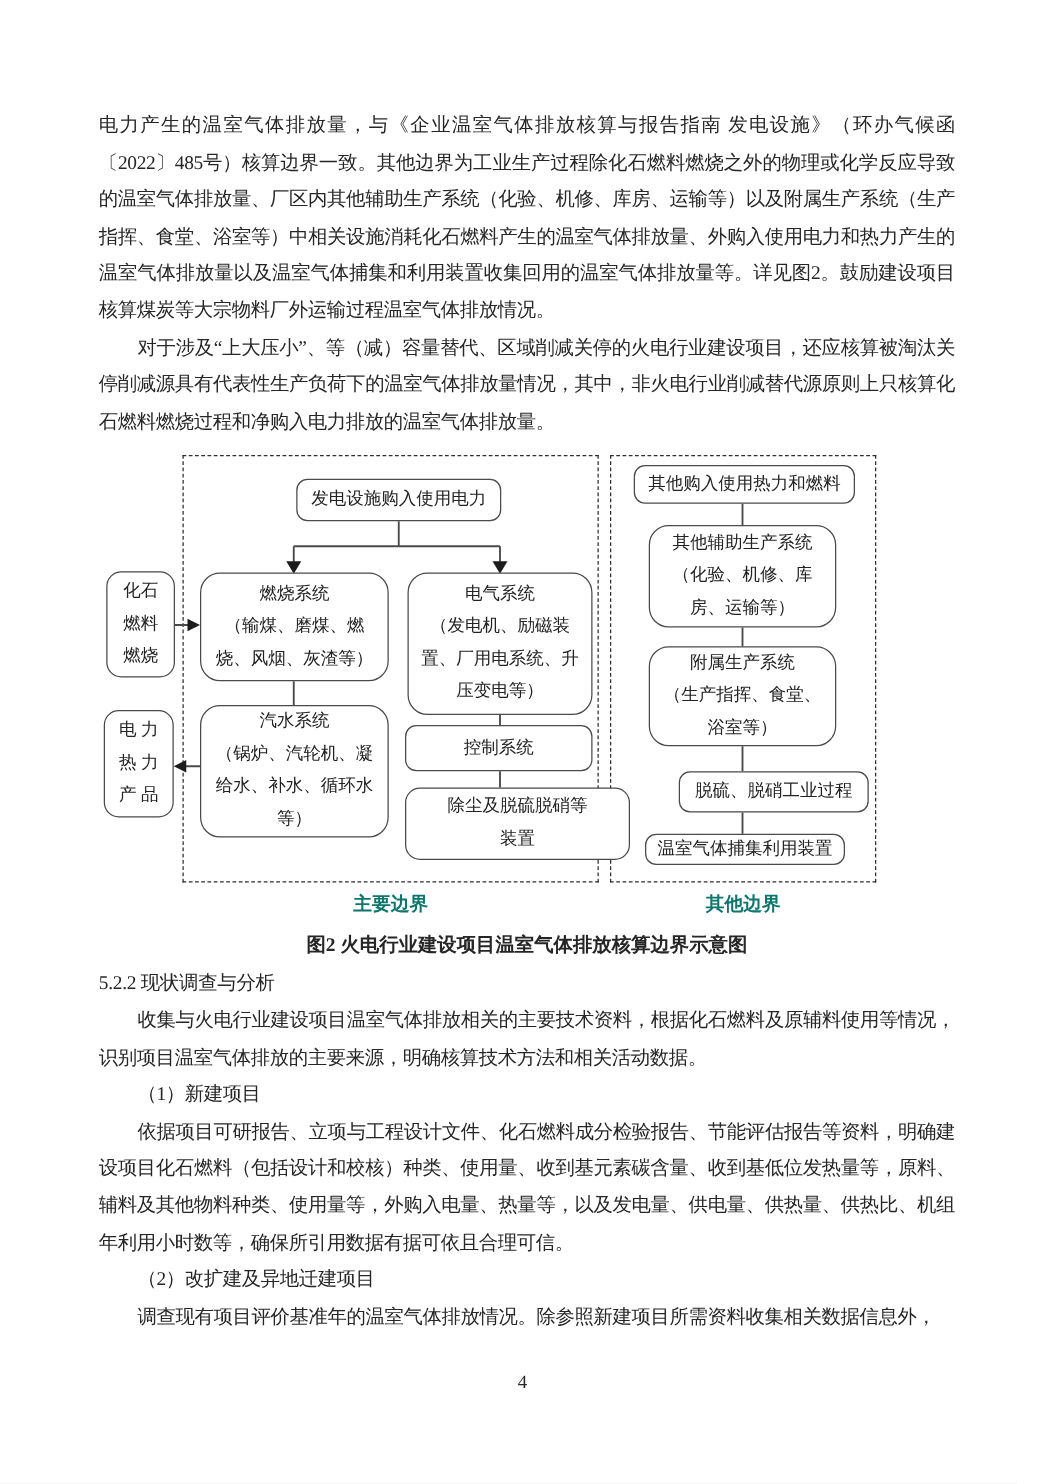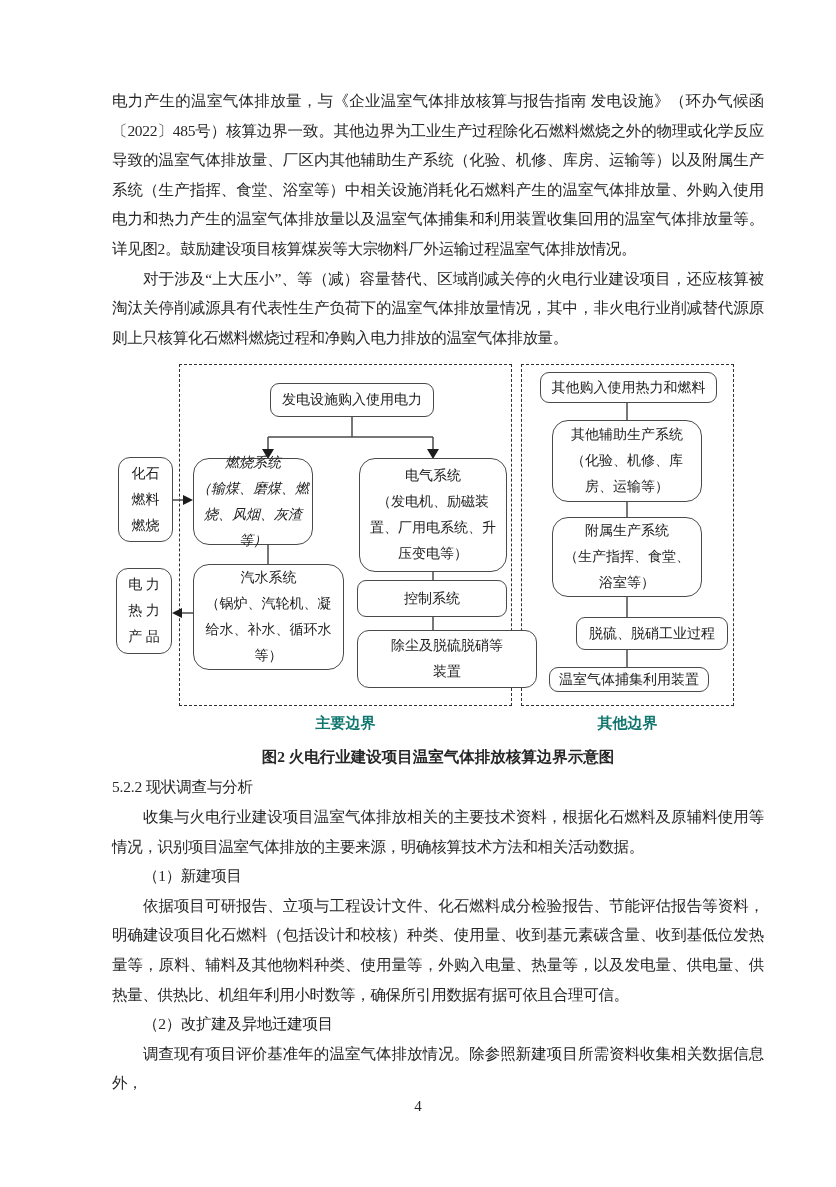--- a/index.html
+++ b/index.html
@@ -5,21 +5,21 @@
   html,body{margin:0;padding:0;background:#e8e8e8;}
   .page{
     position:relative;
     width:836px;height:1187px;
     background:#ffffff;
     margin:0 auto;
     font-family:"Liberation Serif","DejaVu Serif",serif;
     color:#262626;
     overflow:hidden;
     box-sizing:border-box;
-    padding:86px 72px 0 112px;
+    padding:86px 72px 0 79px;
   }
   .body-text{
     font-size:15.5px;
     letter-spacing:-0.3px;
     line-height:29.6px;
     text-align:justify;
     margin:0;
   }
   .body-text.indent{text-indent:2em;}
   .section-heading{
@@ -125,21 +125,21 @@
     </svg>
 
     <div class="dbox r-med" style="left:6px;top:95px;width:55px;height:85px;">化石
 燃料
 燃烧</div>
     <div class="dbox r-med" style="left:4px;top:206px;width:56px;height:86px;">电 力
 热 力
 产 品</div>
 
     <div class="dbox r-small" style="left:158px;top:21px;width:164px;height:34px;">发电设施购入使用电力</div>
-    <div class="dbox" style="left:81px;top:96px;width:120px;height:87px;font-style:italic;">燃烧系统
+    <div class="dbox" style="left:81px;top:96px;width:151px;height:87px;">燃烧系统
 （输煤、磨煤、燃
 烧、风烟、灰渣等）</div>
     <div class="dbox" style="left:247px;top:96px;width:148px;height:114px;">电气系统
 （发电机、励磁装
 置、厂用电系统、升
 压变电等）</div>
     <div class="dbox" style="left:81px;top:202px;width:151px;height:106px;">汽水系统
 （锅炉、汽轮机、凝
 给水、补水、循环水
 等）</div>

